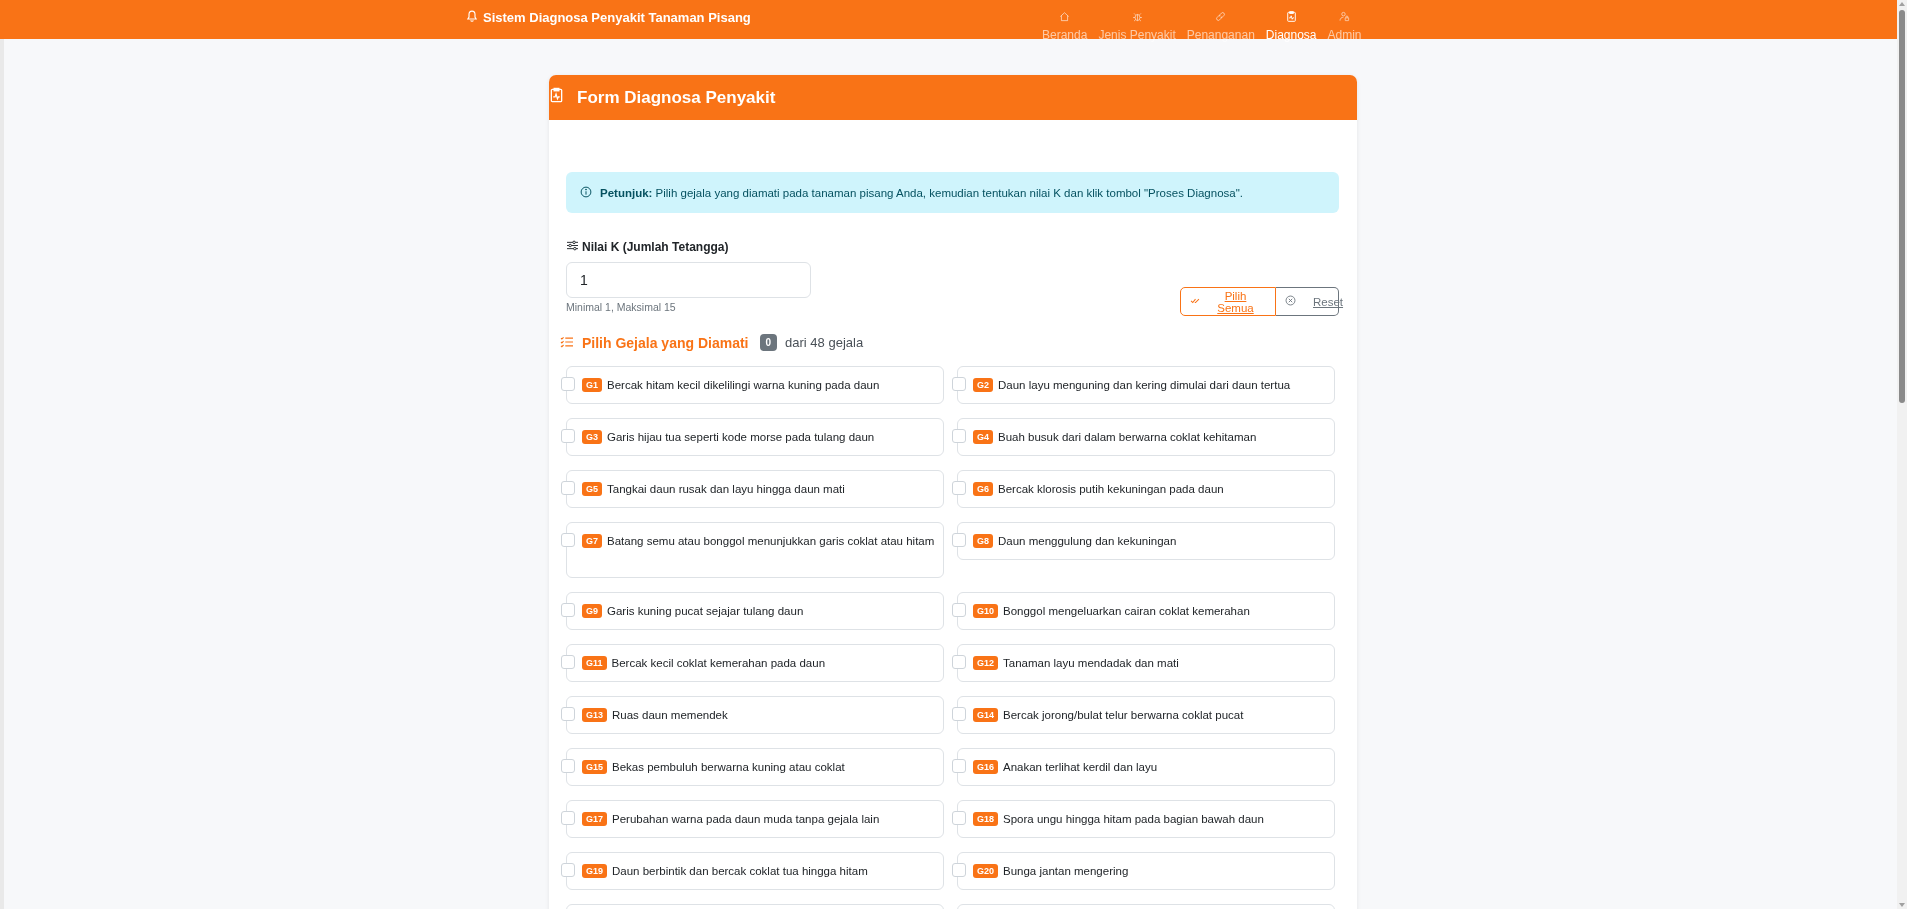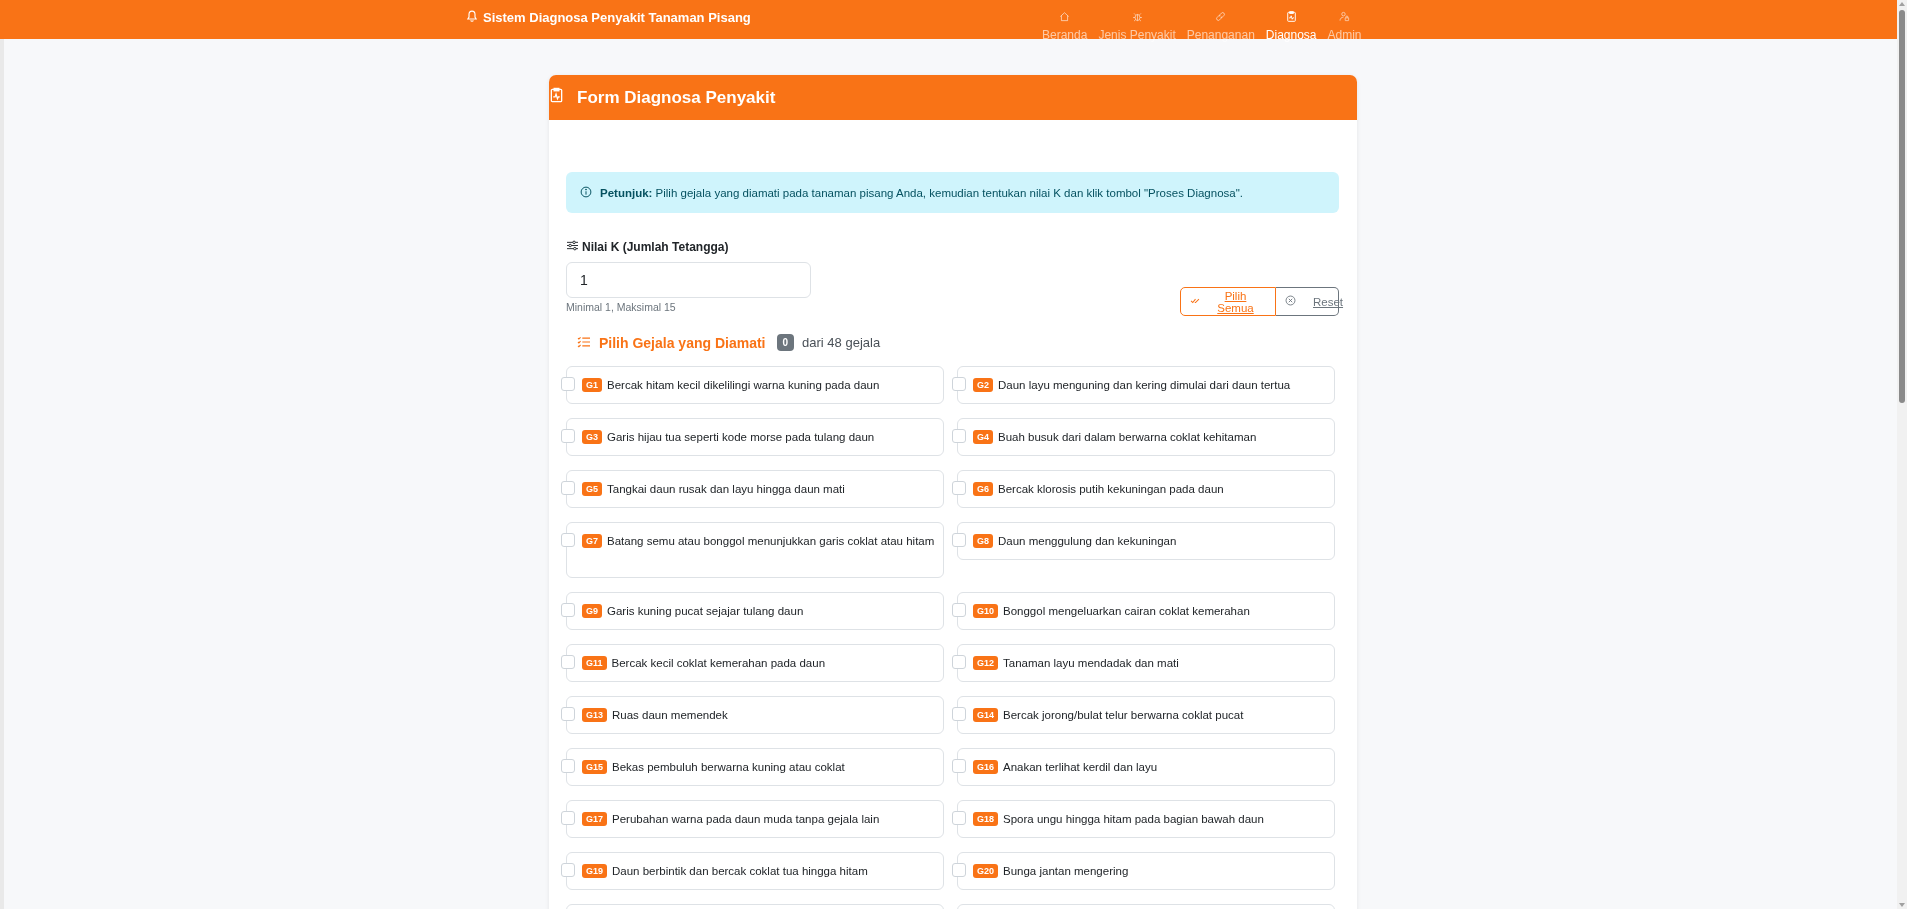--- a/index.html
+++ b/index.html
@@ -109,21 +109,21 @@
     border: 1px solid #f97316; color: #f97316;
     border-radius: 5px 0 0 5px; width: 96px;
   }
   .btn-reset {
     border: 1px solid #6c757d; border-left: none; color: #6c757d;
     border-radius: 0 5px 5px 0; width: 63px; gap: 17px;
   }
   .btn svg { width: 11px; height: 11px; }
 
   .section-title {
-    position: absolute; left: 28px; top: 214px;
+    position: absolute; left: 11px; top: 214px;
     display: flex; align-items: center; gap: 8px;
     font-size: 14px; font-weight: bold; color: #f97316;
   }
   .section-title svg { width: 14px; height: 12px; }
   .count-badge {
     background: #6c757d; color: #fff; font-size: 10px; font-weight: bold;
     border-radius: 4px; padding: 3px 6px; margin-left: 3px;
   }
   .count-text { color: #495057; font-weight: normal; font-size: 13px; }
 

